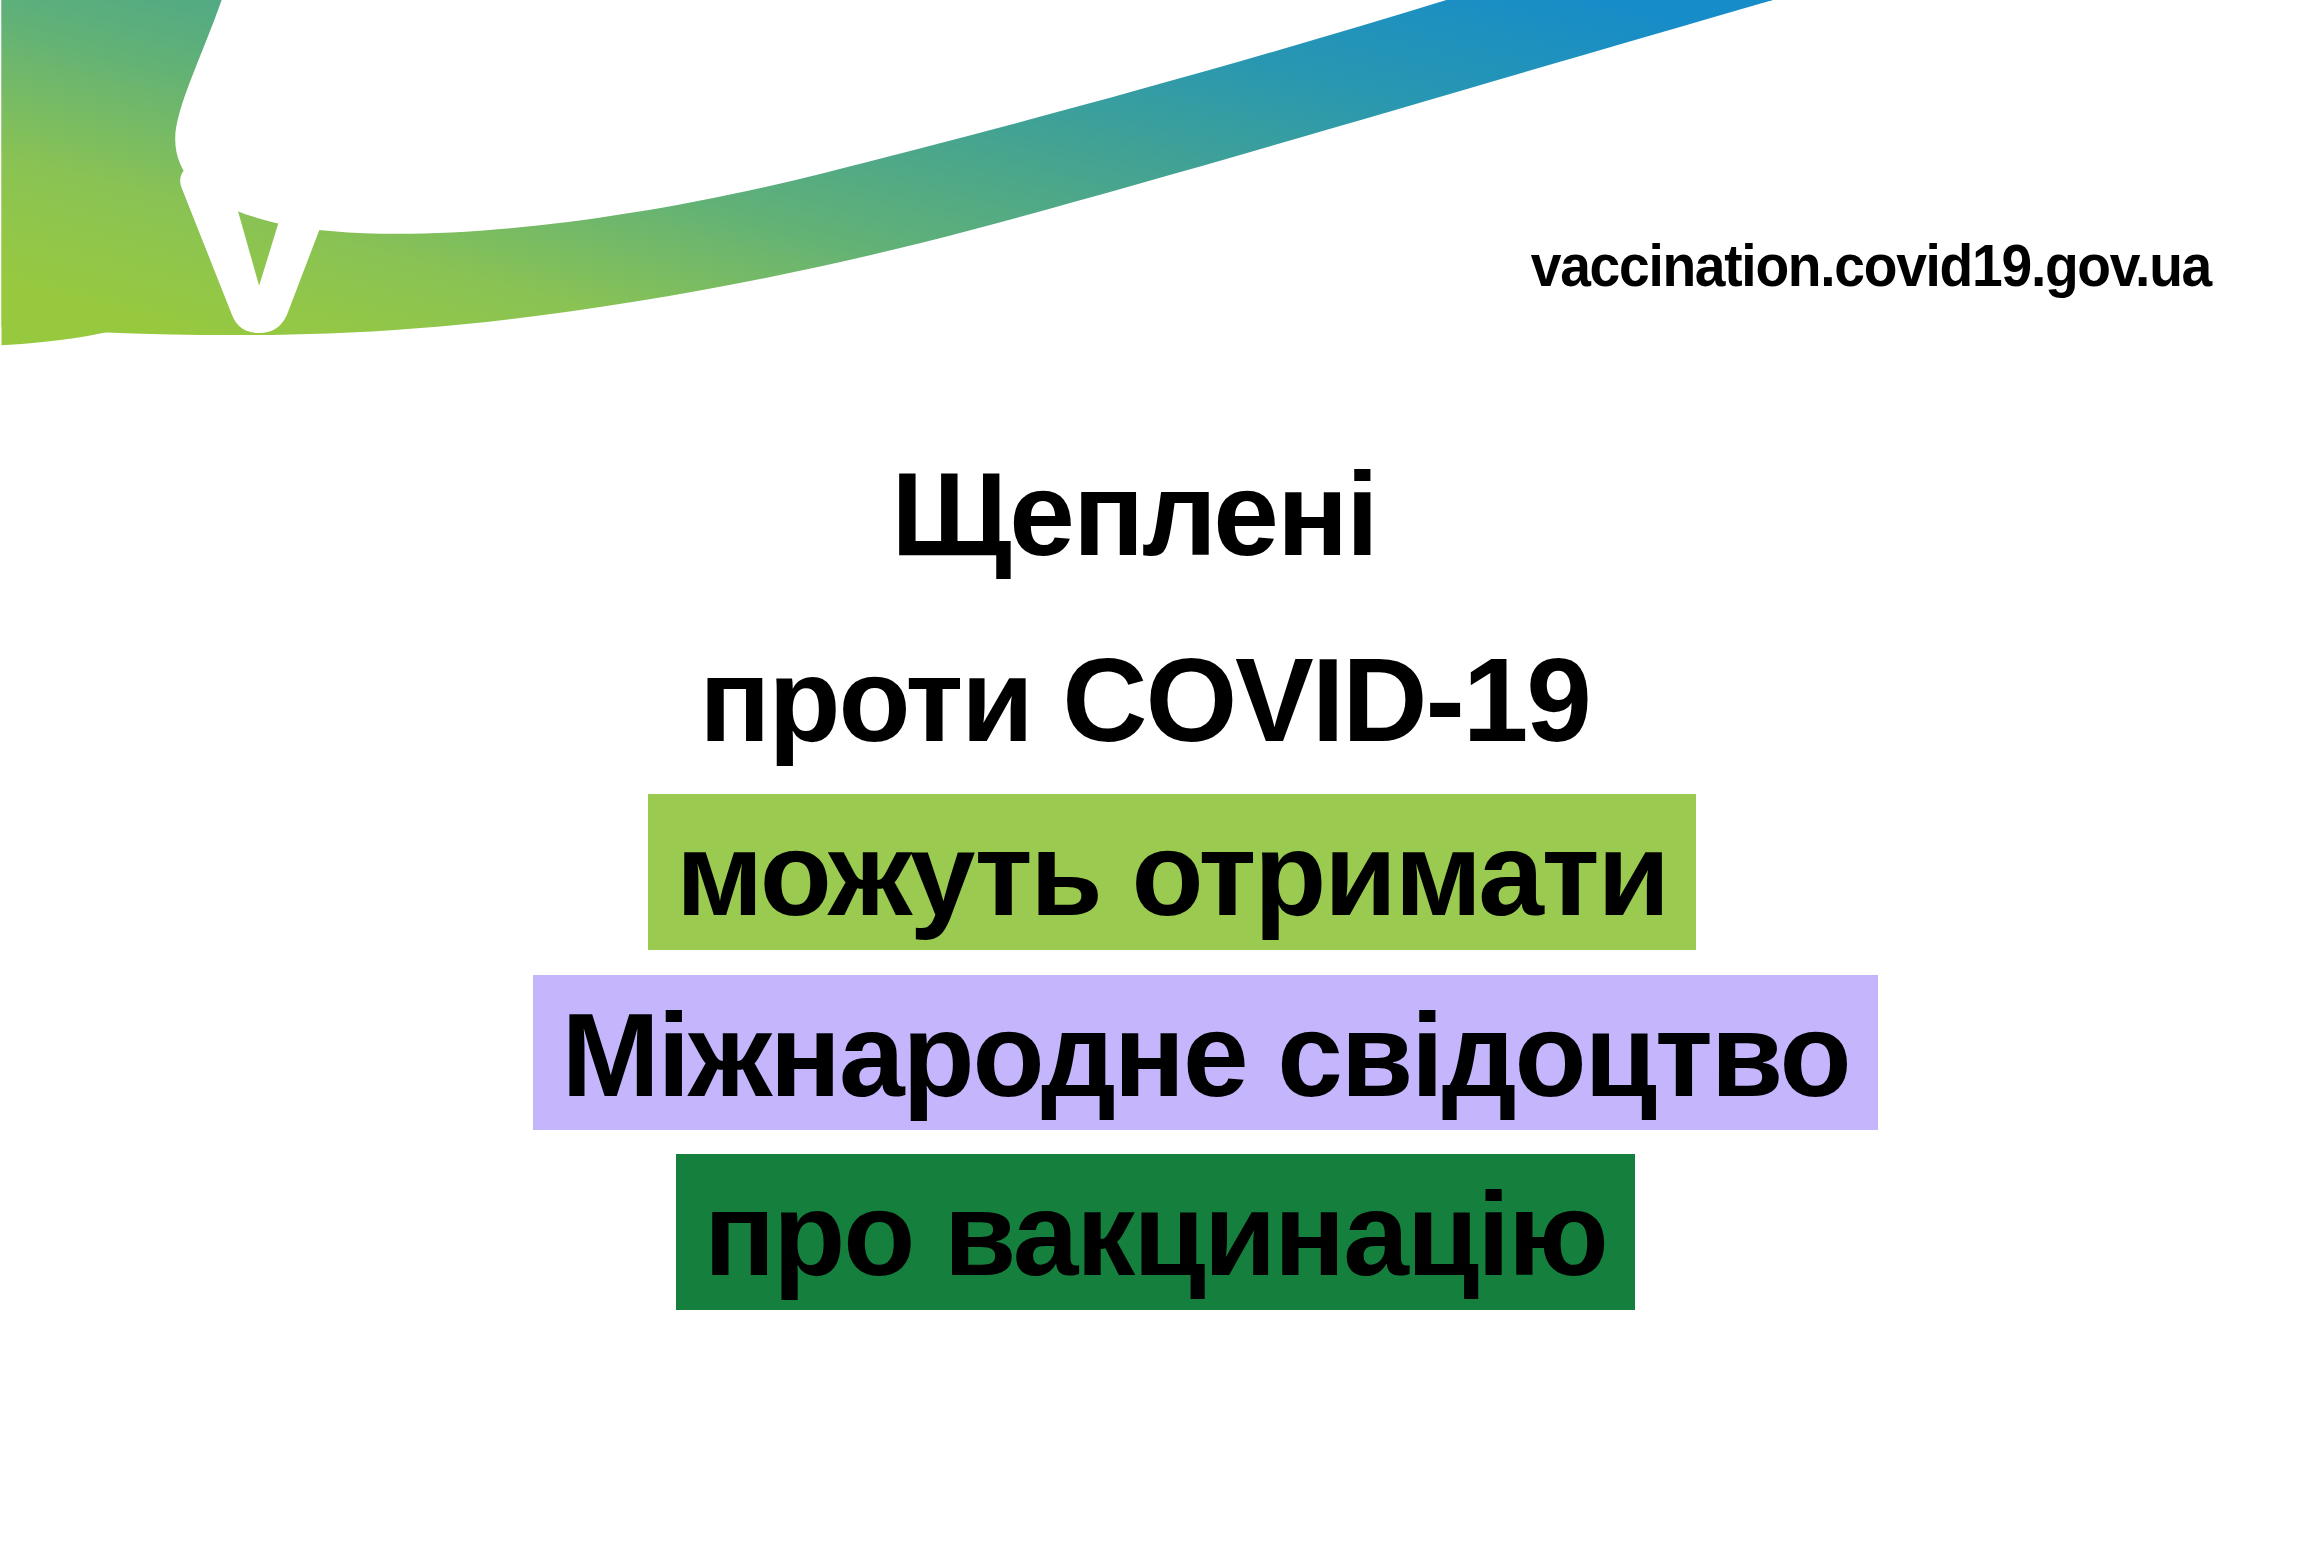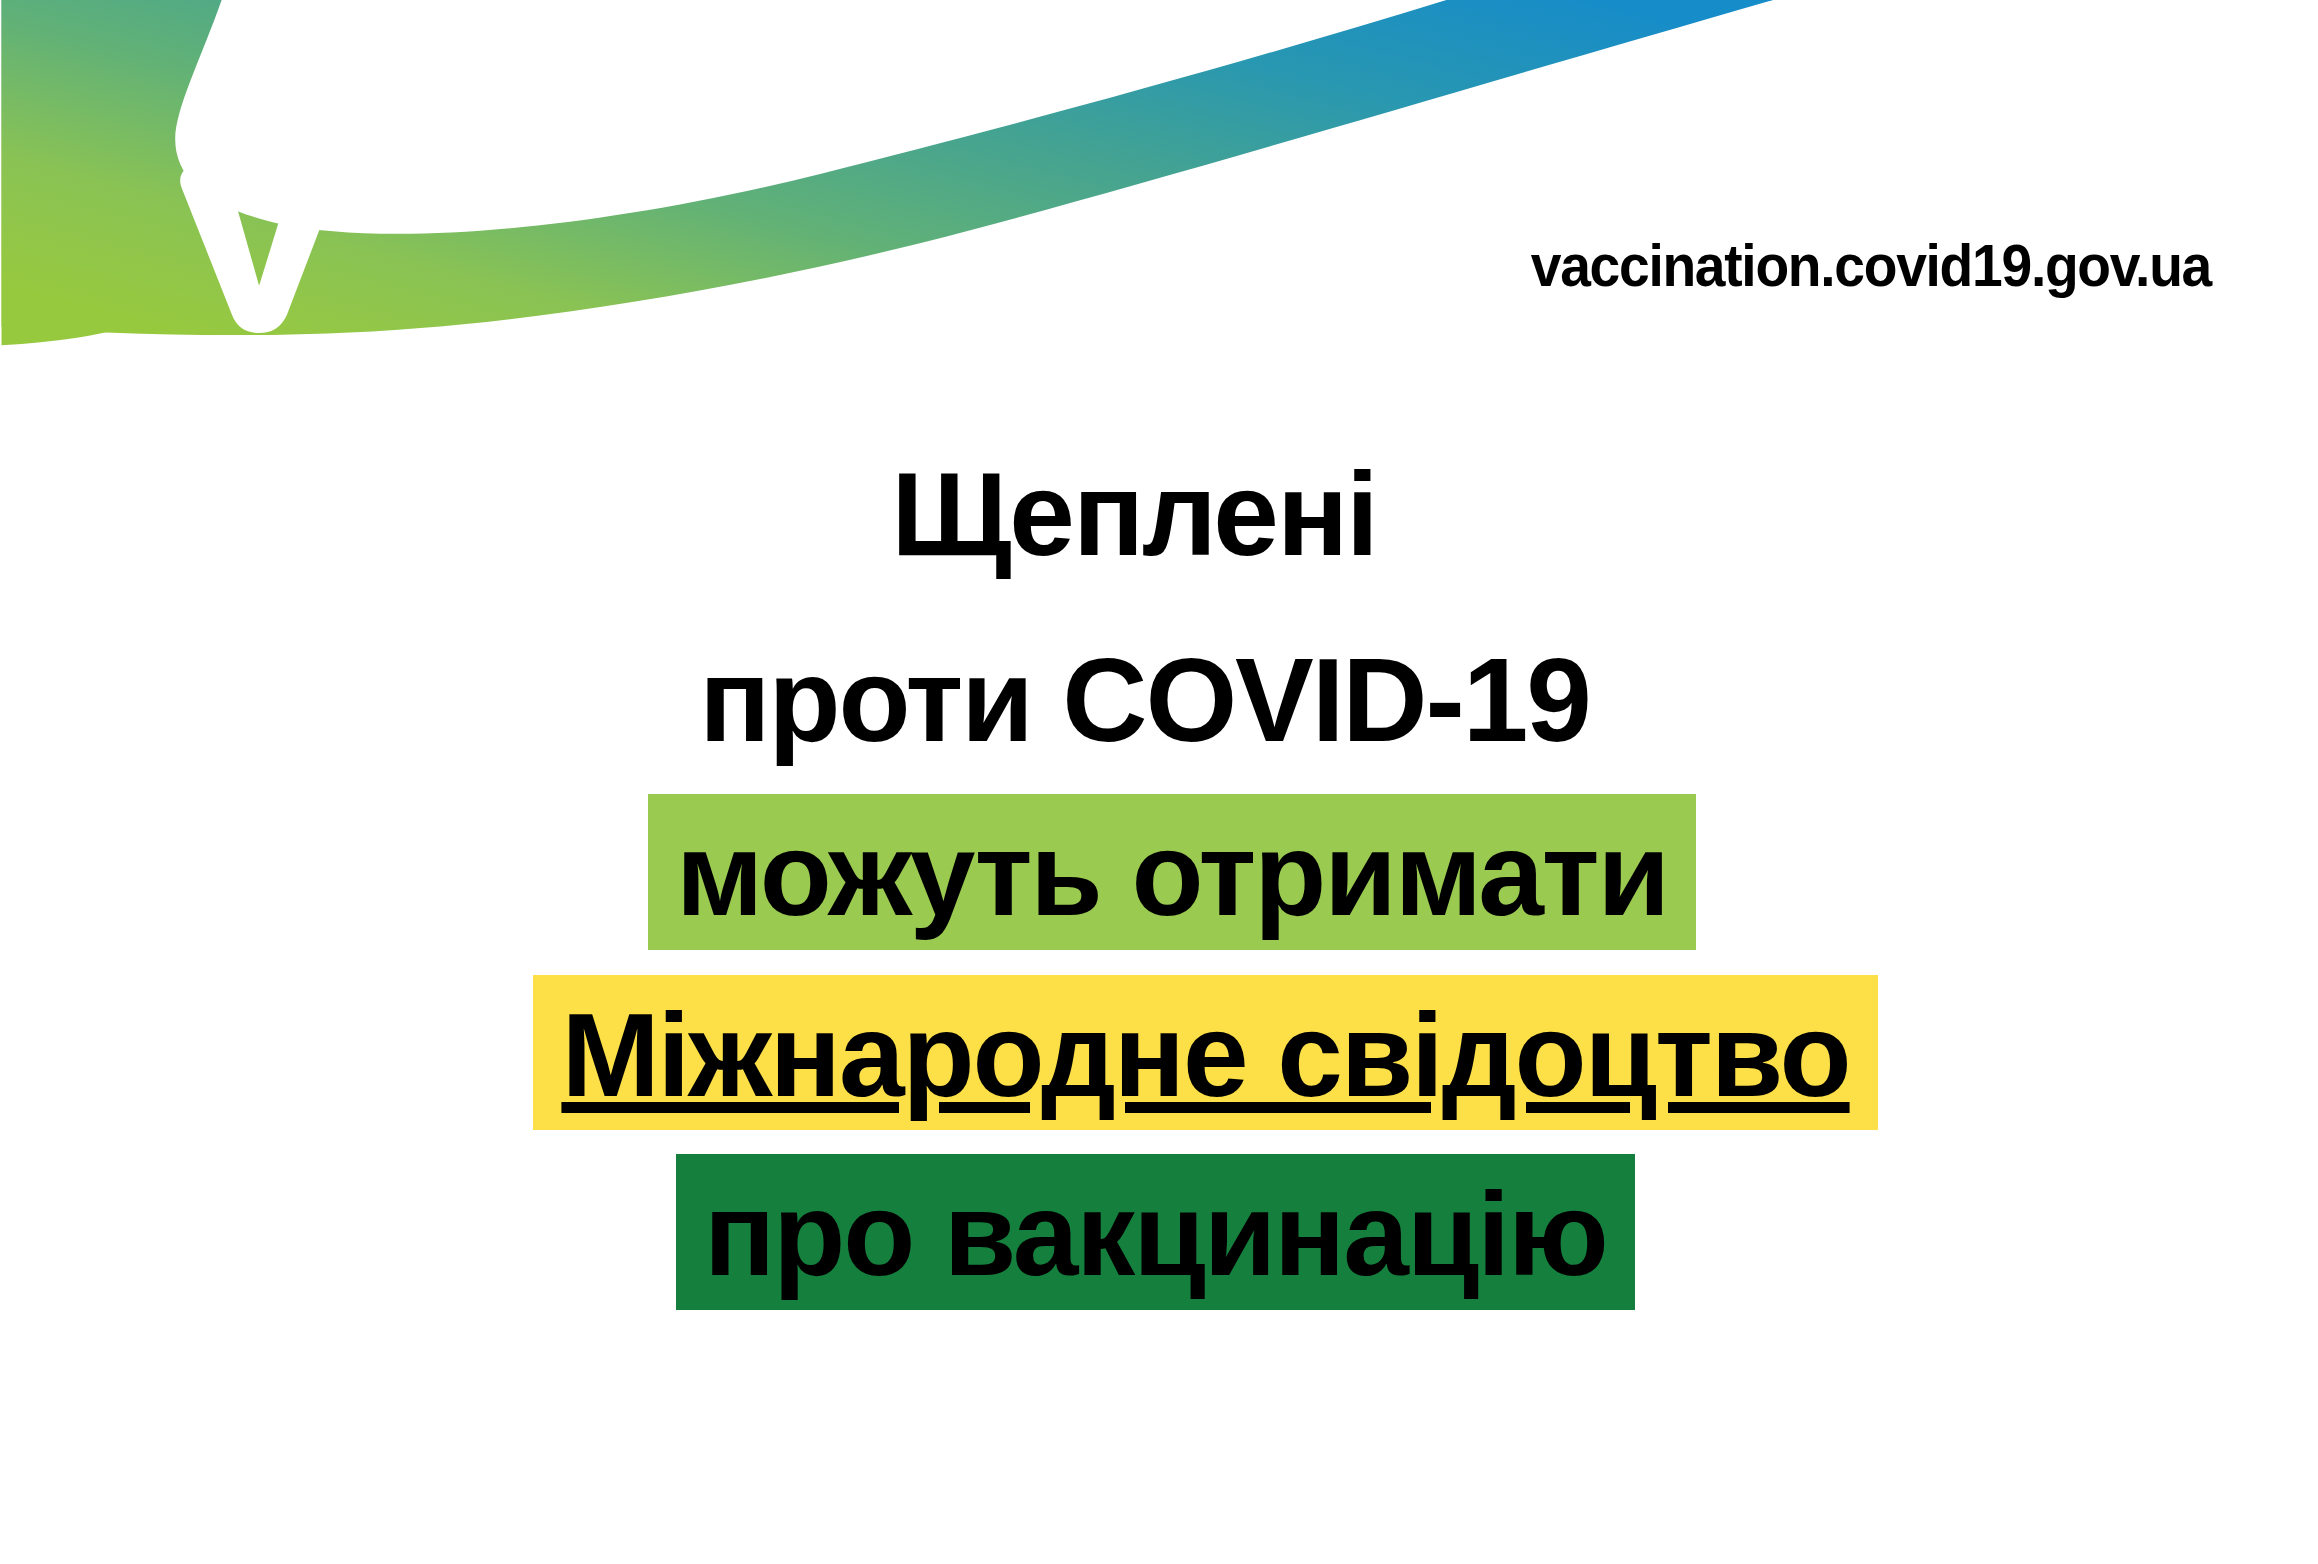--- a/index.html
+++ b/index.html
@@ -193,19 +193,19 @@
 <div id="headline">
   <div id="line-1" class="plain-line">Щеплені</div>
   <div id="line-2" class="plain-line">проти COVID-19</div>
 </div>
 
 <div id="highlights">
   <div id="hl-row-1" class="hl-row">
     <span class="hl-box" style="background-color: rgb(154, 202, 79);">можуть отримати</span>
   </div>
   <div id="hl-row-2" class="hl-row">
-    <span class="hl-box" style="background-color: #fde047; text-decoration: underline;">Міжнародне свідоцтво</span>
+    <span class="hl-box" style="background-color: #c4b5fd;">Міжнародне свідоцтво</span>
   </div>
   <div id="hl-row-3" class="hl-row">
     <span class="hl-box" style="background-color: #15803d;">про вакцинацію</span>
   </div>
 </div>
 
 
 </body></html>

